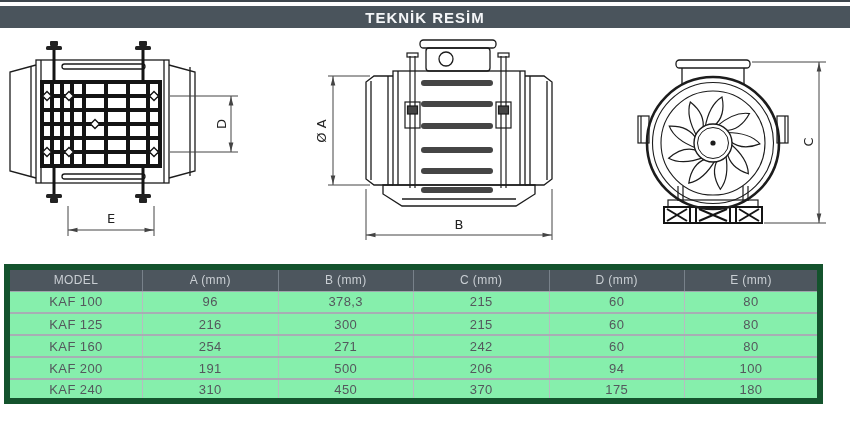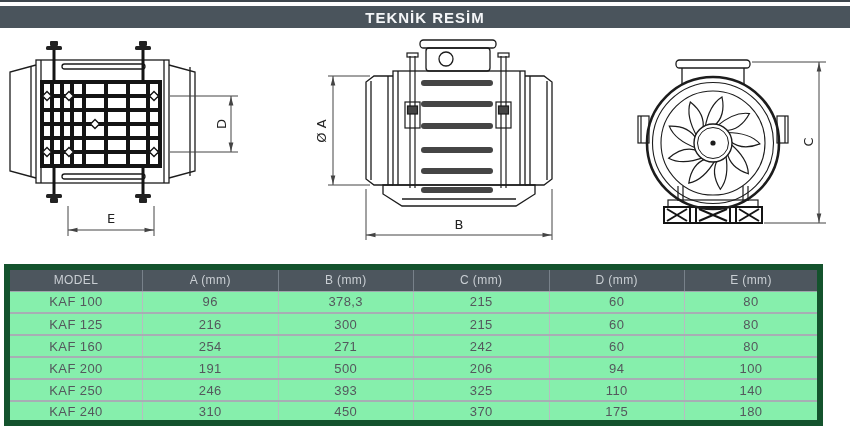--- a/index.html
+++ b/index.html
@@ -266,28 +266,20 @@
         </tr>
         <tr>
           <td>KAF 200</td>
           <td>191</td>
           <td>500</td>
           <td>206</td>
           <td>94</td>
           <td>100</td>
         </tr>
         <tr>
-          <td>KAF 250</td>
-          <td>246</td>
-          <td>393</td>
-          <td>325</td>
-          <td>110</td>
-          <td>140</td>
-        </tr>
-        <tr>
           <td>KAF 240</td>
           <td>310</td>
           <td>450</td>
           <td>370</td>
           <td>175</td>
           <td>180</td>
         </tr>
       </tbody>
     </table>
   </div>

